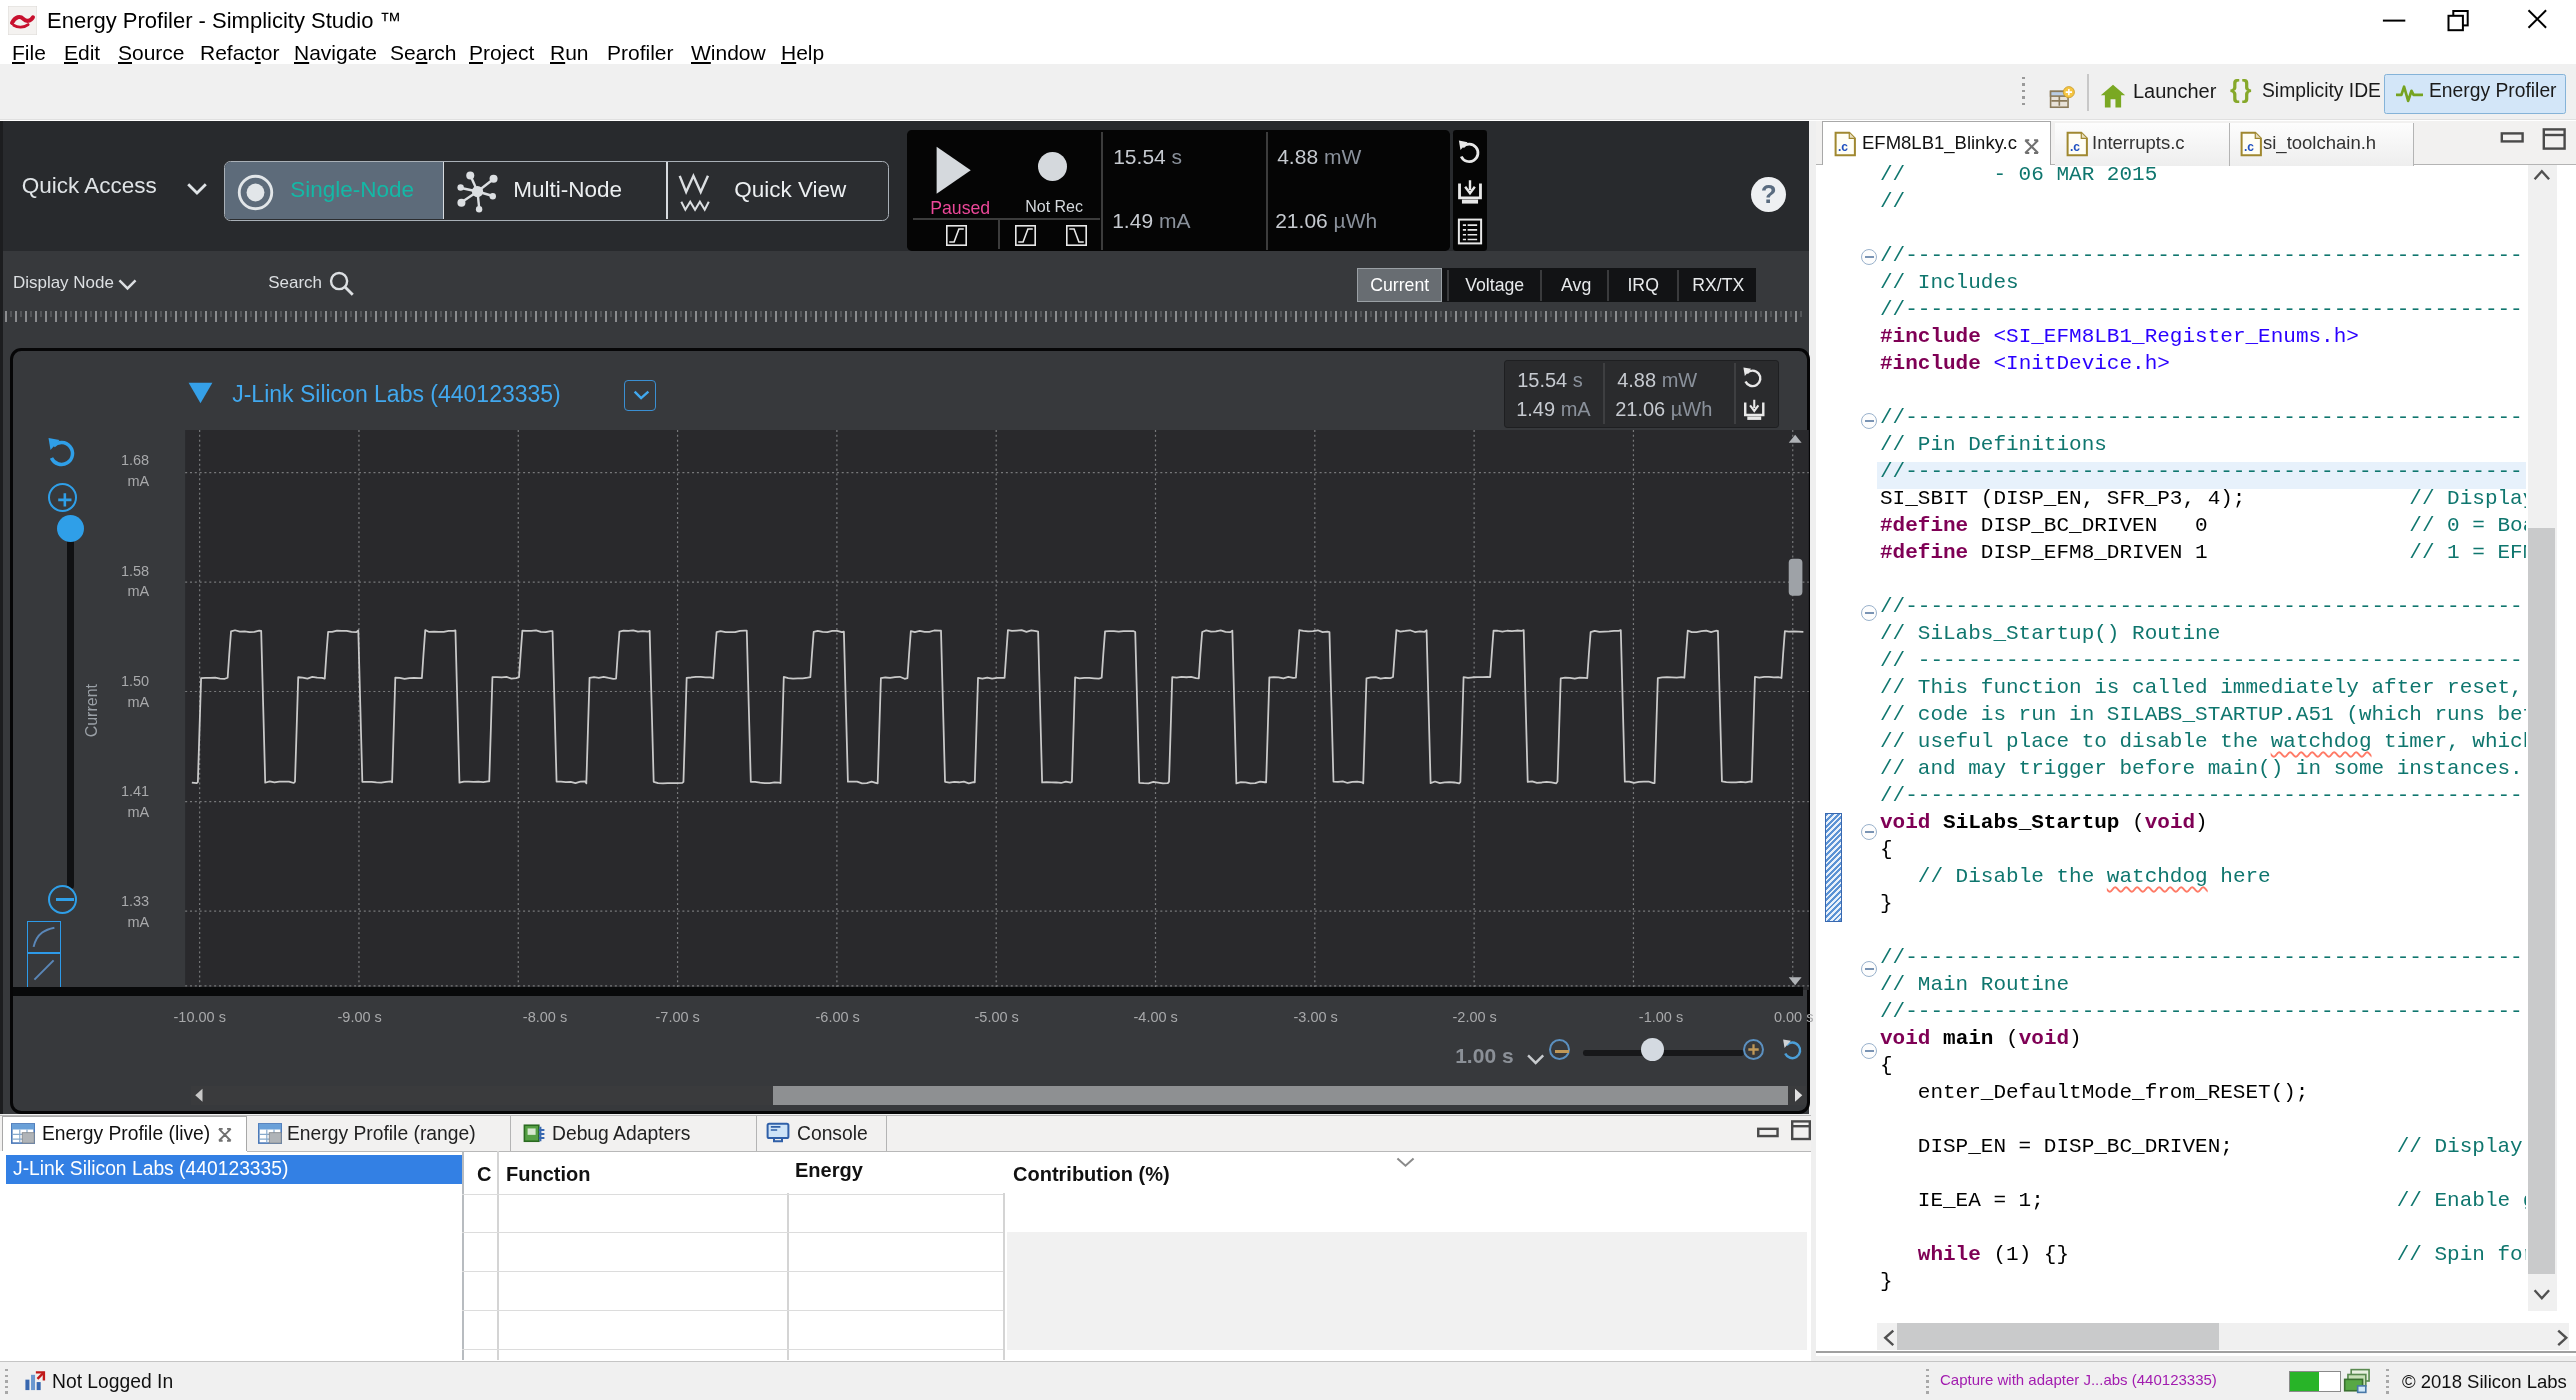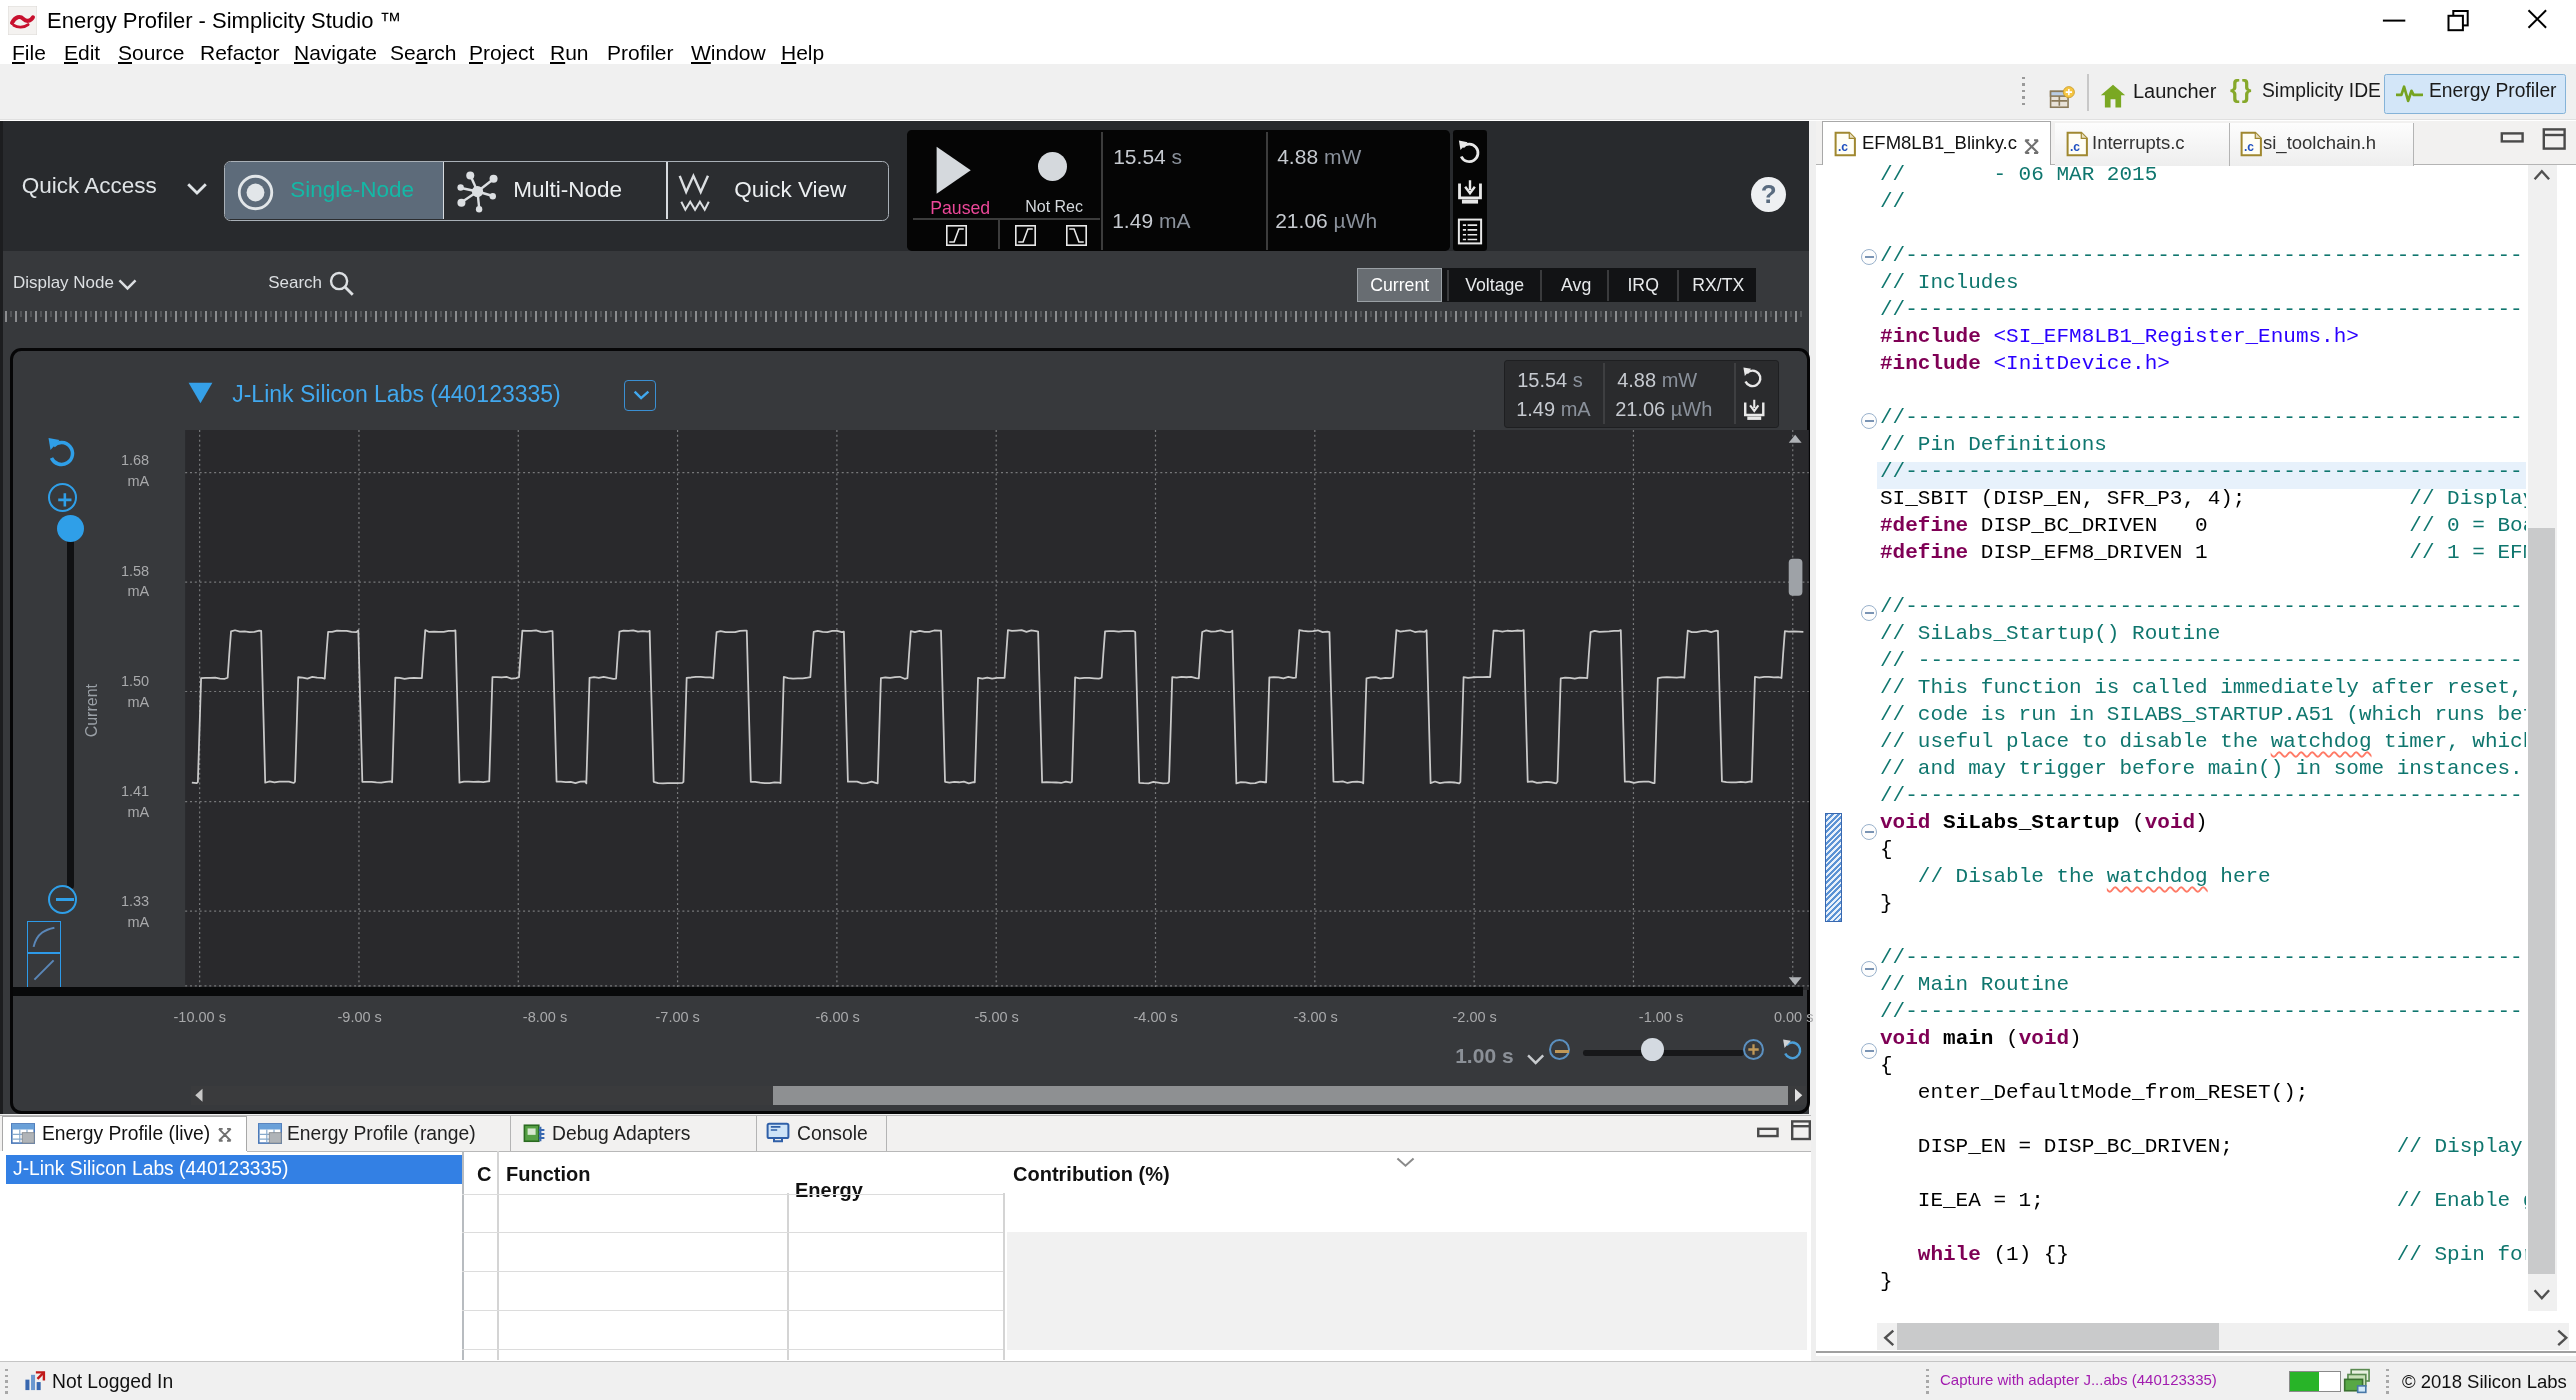--- a/index.html
+++ b/index.html
@@ -333,21 +333,21 @@
     </svg>
 <svg class="abs" style="left:1789px;top:3.2px" width="24" height="24" viewBox="0 0 30 30">
       <rect x="4" y="3" width="22" height="22" fill="none" stroke="#4a4a4a" stroke-width="3"></rect>
       <path d="M4 9 H26" stroke="#4a4a4a" stroke-width="3"></path>
     </svg>
 <div class="abs" style="left:6.4px;top:39px;width:456px;height:29px;background:#3380e4"></div>
 <div class="abs" style="left:13px;top:42px;font-size:19.3px;color:#fff">J-Link Silicon Labs (440123335)</div>
 <div class="abs" style="left:462px;top:35px;width:1.6px;height:209px;background:#b8bcc0"></div>
 <div class="abs" style="left:477px;top:47px;font-size:20px;font-weight:bold;color:#111">C</div>
 <div class="abs" style="left:506px;top:47px;font-size:20px;font-weight:bold;color:#111">Function</div>
-<div class="abs" style="left:795px;top:63px;font-size:20px;font-weight:bold;color:#111">Energy</div>
+<div class="abs" style="left:795px;top:43px;font-size:20px;font-weight:bold;color:#111">Energy</div>
 <div class="abs" style="left:1013px;top:47px;font-size:20px;font-weight:bold;color:#111">Contribution (%)</div>
 <svg class="abs" style="left:1395px;top:40px" width="21" height="13" viewBox="0 0 26 16">
       <path d="M3 3 L13 12 L23 3" stroke="#8a8a8a" stroke-width="2.5" fill="none"></path>
     </svg>
 <div class="abs" style="left:497px;top:35px;width:1.6px;height:209px;background:#d4d4d4"></div>
 <div class="abs" style="left:787px;top:77px;width:1.6px;height:167px;background:#d4d4d4"></div>
 <div class="abs" style="left:1003px;top:77px;width:1.6px;height:167px;background:#d4d4d4"></div>
 <div class="abs" style="left:1007px;top:116px;width:800px;height:118px;background:#f1f1f1"></div>
 <div class="abs" style="left:462px;top:78px;width:541px;height:0.8px;background:#dcdcdc"></div>
 <div class="abs" style="left:462px;top:116px;width:541px;height:0.8px;background:#dcdcdc"></div>

